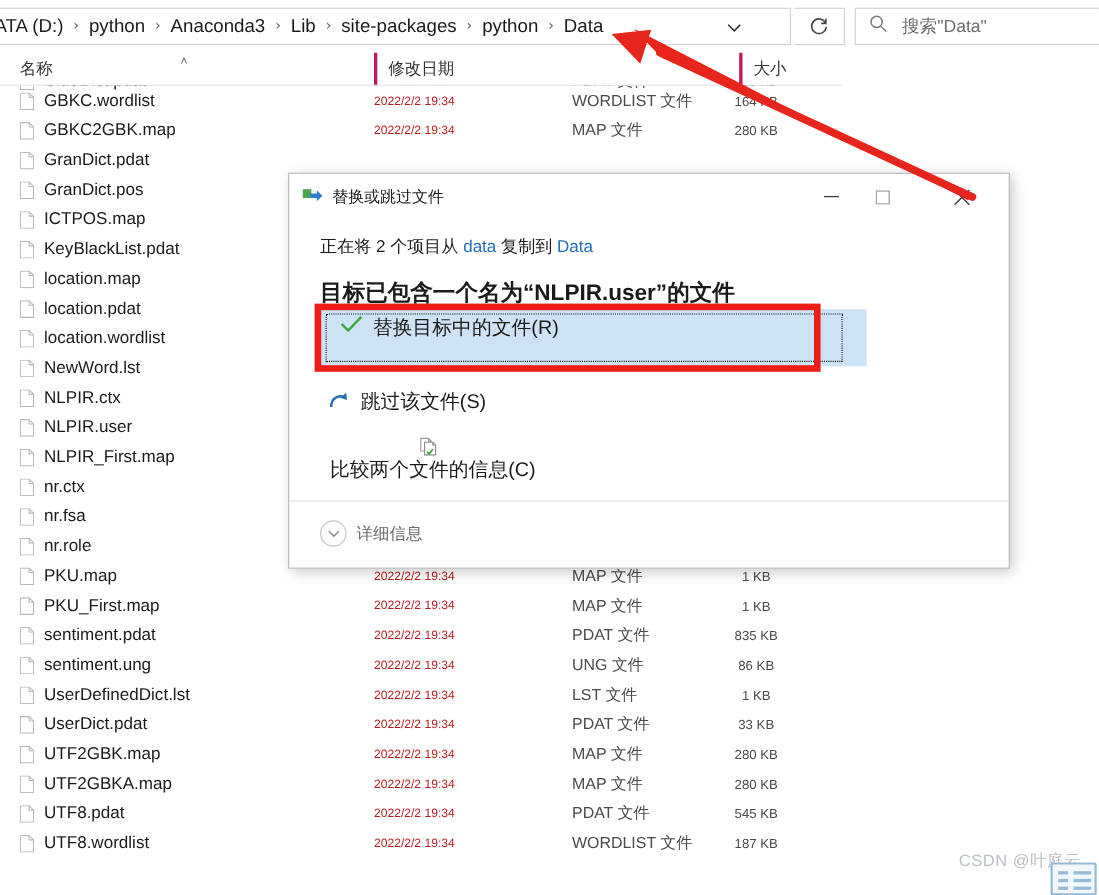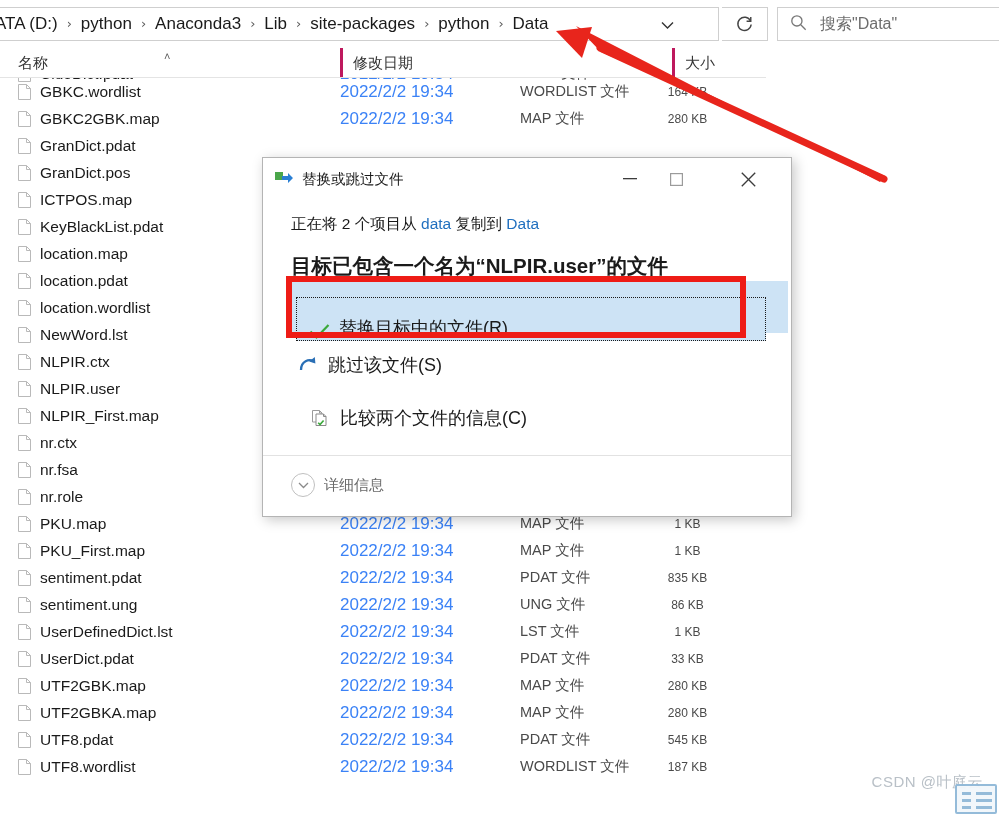--- a/index.html
+++ b/index.html
@@ -84,41 +84,41 @@
     position:absolute; left:18px; display:flex; align-items:center;
     white-space:nowrap;
   }
   .ficon {
     width:13px; height:16px; margin-right:9px; flex:none;
     position:relative;
   }
   .ficon svg { display:block; }
   .fname-text { font-size:15.5px; color:#1a1a1a; }
   .fdate {
-    position:absolute; left:340px; font-size:17px; color:#3b82f6;
+    position:absolute; left:340px; font-size:11px; color:#b91c1c;
     white-space:nowrap;
   }
   .ftype {
     position:absolute; left:520px; font-size:14.5px; color:#4a4a4a;
     white-space:nowrap;
   }
   .fsize {
     position:absolute; left:620px; width:135px; text-align:center;
     font-size:12px; color:#4a4a4a; white-space:nowrap;
   }
   
   #clipped-row {
     position:absolute; left:0; top:78px; width:766px; height:9px;
     overflow:hidden;
   }
   #clipped-row .frow { margin-top:-18px; }
 
   
   #dialog {
-    position:absolute; left:262px; top:157px; width:530px; height:360px;
+    position:absolute; left:262px; top:157px; width:656px; height:360px;
     background:#ffffff;
     border:1px solid #b4b4b4;
     box-shadow: 3px 3px 12px rgba(0,0,0,0.22);
   }
   #dlg-titlebar {
     position:relative; height:42px; width:100%;
     display:flex; align-items:center;
   }
   #dlg-icon { margin-left:12px; width:18px; height:16px; position:relative; }
   #dlg-title {
@@ -140,35 +140,35 @@
   .blue-token { color:#1f6fbf; }
   #dlg-heading {
     margin-top:17px; font-size:20.5px; color:#1a1a1a; white-space:nowrap;
     font-weight:700;
   }
   #opt-replace-wrap {
     position:absolute; left:290px; top:281px; width:498px; height:52px;
     background:#cde3f5;
   }
   #opt-replace {
-    position:absolute; left:6px; top:16px; width:470px; height:44px;
+    position:absolute; left:6px; top:4px; width:470px; height:44px;
     background:#cde3f5;
     border:1px dotted #1a1a1a;
-    display:flex; align-items:flex-end; padding-left:10px;
+    display:flex; align-items:flex-start; padding-left:10px;
   }
   #redbox {
     position:absolute; left:286px; top:276px; width:460px; height:62px;
     border:6px solid #ee1c16; background:transparent; pointer-events:none;
   }
   .opt-icon { width:24px; flex:none; display:flex; justify-content:center; }
   .opt-label { font-size:18px; color:#1a1a1a; margin-left:8px; white-space:nowrap; }
   #opt-skip { position:absolute; left:296px; top:344px; height:42px;
               display:flex; align-items:center; }
-  #opt-compare { position:absolute; left:308px; top:397px; height:42px;
-                 display:flex; align-items:center; }
+  #opt-compare { position:absolute; left:292px; top:397px; height:42px;
+                 display:flex; align-items:center;flex-direction:column; }
 
   #dlg-footer-rule {
     position:absolute; left:0; bottom:60px; width:100%; height:1px;
     background:#e2e2e2;
   }
   #dlg-details {
     position:absolute; left:28px; bottom:14px; height:34px;
     display:flex; align-items:center;margin-top:40px;
   }
   #details-circle {

